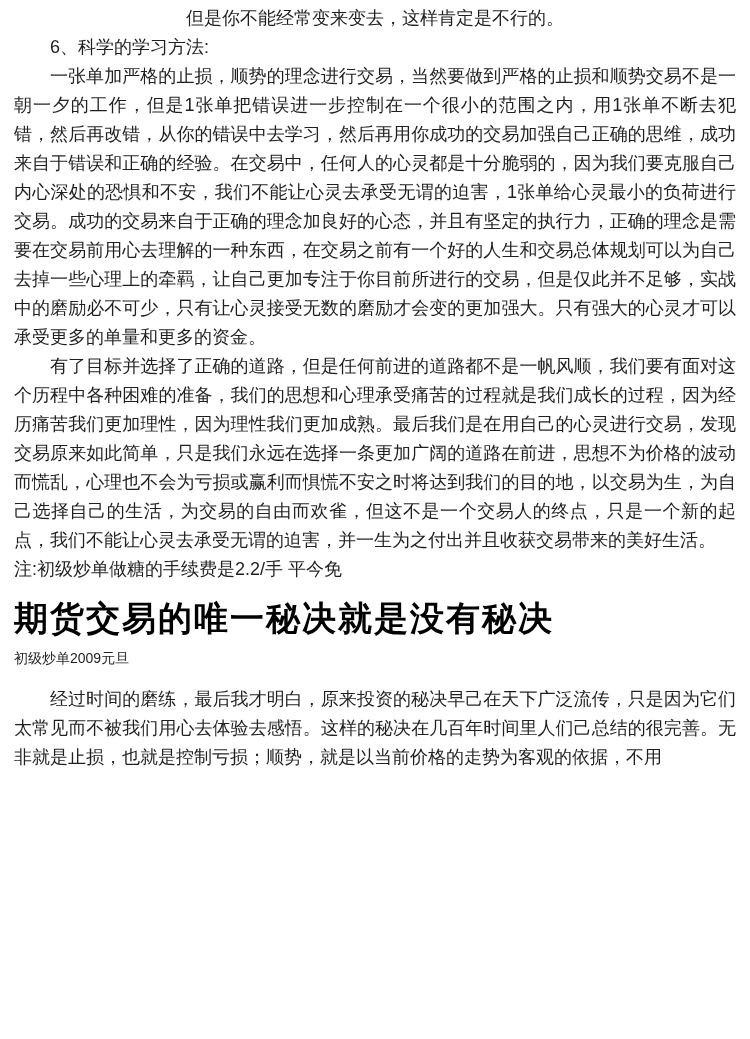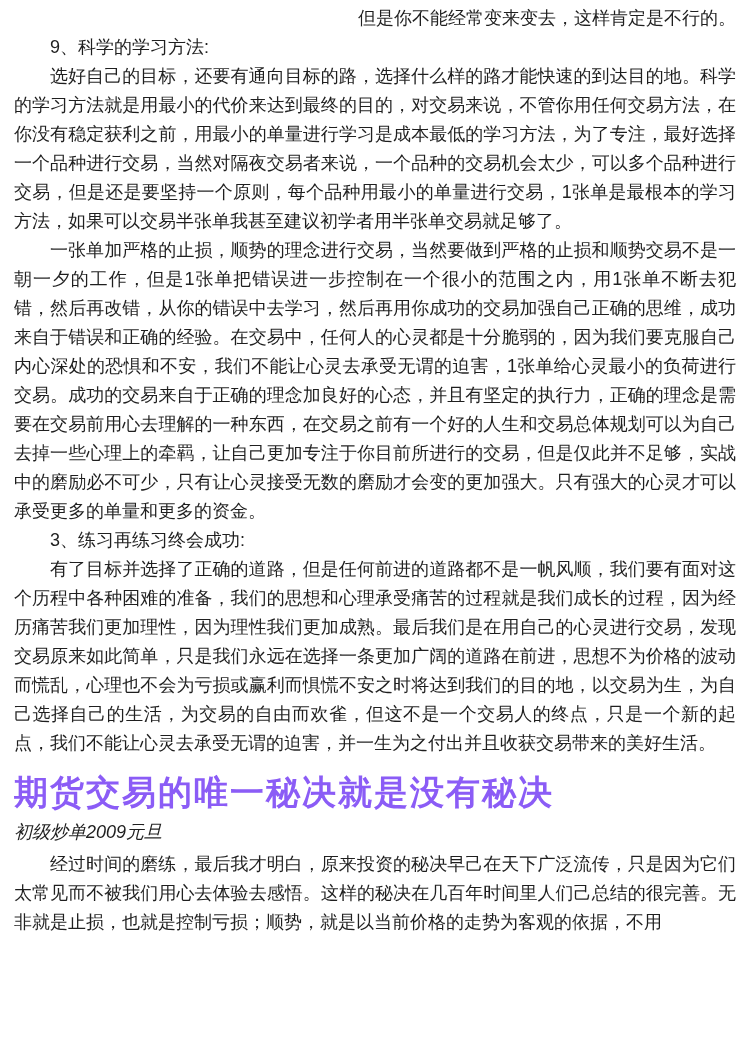--- a/index.html
+++ b/index.html
@@ -15,55 +15,53 @@
   }
   .doc {
     box-sizing: border-box;
     width: 750px;
     padding: 4px 14px 0 14px;
     color: #1f1f1f;
     font-size: 18px;
     line-height: 29px;
   }
   .line {
-    text-align: right;
+    text-align: center;
   }
   .subhead {
     text-indent: 2em;
   }
   .para {
     text-indent: 2em;
     text-align: justify;
   }
   .note {
     text-align: left;
   }
   .headline {
-    color: #8b5cf6;
+    color: #000000;
     font-size: 34px;
     line-height: 44px;
     font-weight: 700;
     letter-spacing: 2px;
     margin: 12px 0 4px 0;
     text-align: left;
   }
   .byline {
-    font-size: 18px;
+    font-size: 14px;
     line-height: 28px;
-    margin-bottom: 4px;
+    margin-bottom: 13px;
     text-align: left;
-    font-style: italic;
   }
 </style>
 </head>
 <body>
 
 <div class="doc">
   <div class="line">但是你不能经常变来变去，这样肯定是不行的。</div>
-  <div class="subhead">9、科学的学习方法:</div>
-  <div class="para">选好自己的目标，还要有通向目标的路，选择什么样的路才能快速的到达目的地。科学的学习方法就是用最小的代价来达到最终的目的，对交易来说，不管你用任何交易方法，在你没有稳定获利之前，用最小的单量进行学习是成本最低的学习方法，为了专注，最好选择一个品种进行交易，当然对隔夜交易者来说，一个品种的交易机会太少，可以多个品种进行交易，但是还是要坚持一个原则，每个品种用最小的单量进行交易，1张单是最根本的学习方法，如果可以交易半张单我甚至建议初学者用半张单交易就足够了。</div>
+  <div class="subhead">6、科学的学习方法:</div>
   <div class="para">一张单加严格的止损，顺势的理念进行交易，当然要做到严格的止损和顺势交易不是一朝一夕的工作，但是1张单把错误进一步控制在一个很小的范围之内，用1张单不断去犯错，然后再改错，从你的错误中去学习，然后再用你成功的交易加强自己正确的思维，成功来自于错误和正确的经验。在交易中，任何人的心灵都是十分脆弱的，因为我们要克服自己内心深处的恐惧和不安，我们不能让心灵去承受无谓的迫害，1张单给心灵最小的负荷进行交易。成功的交易来自于正确的理念加良好的心态，并且有坚定的执行力，正确的理念是需要在交易前用心去理解的一种东西，在交易之前有一个好的人生和交易总体规划可以为自己去掉一些心理上的牵羁，让自己更加专注于你目前所进行的交易，但是仅此并不足够，实战中的磨励必不可少，只有让心灵接受无数的磨励才会变的更加强大。只有强大的心灵才可以承受更多的单量和更多的资金。</div>
-  <div class="subhead">3、练习再练习终会成功:</div>
   <div class="para">有了目标并选择了正确的道路，但是任何前进的道路都不是一帆风顺，我们要有面对这个历程中各种困难的准备，我们的思想和心理承受痛苦的过程就是我们成长的过程，因为经历痛苦我们更加理性，因为理性我们更加成熟。最后我们是在用自己的心灵进行交易，发现交易原来如此简单，只是我们永远在选择一条更加广阔的道路在前进，思想不为价格的波动而慌乱，心理也不会为亏损或赢利而惧慌不安之时将达到我们的目的地，以交易为生，为自己选择自己的生活，为交易的自由而欢雀，但这不是一个交易人的终点，只是一个新的起点，我们不能让心灵去承受无谓的迫害，并一生为之付出并且收获交易带来的美好生活。</div>
+  <div class="note">注:初级炒单做糖的手续费是2.2/手 平今免</div>
   <h1 class="headline">期货交易的唯一秘决就是没有秘决</h1>
   <div class="byline">初级炒单2009元旦</div>
   <div class="para">经过时间的磨练，最后我才明白，原来投资的秘决早己在天下广泛流传，只是因为它们太常见而不被我们用心去体验去感悟。这样的秘决在几百年时间里人们己总结的很完善。无非就是止损，也就是控制亏损；顺势，就是以当前价格的走势为客观的依据，不用</div>
 </div>
 
 </body></html>

